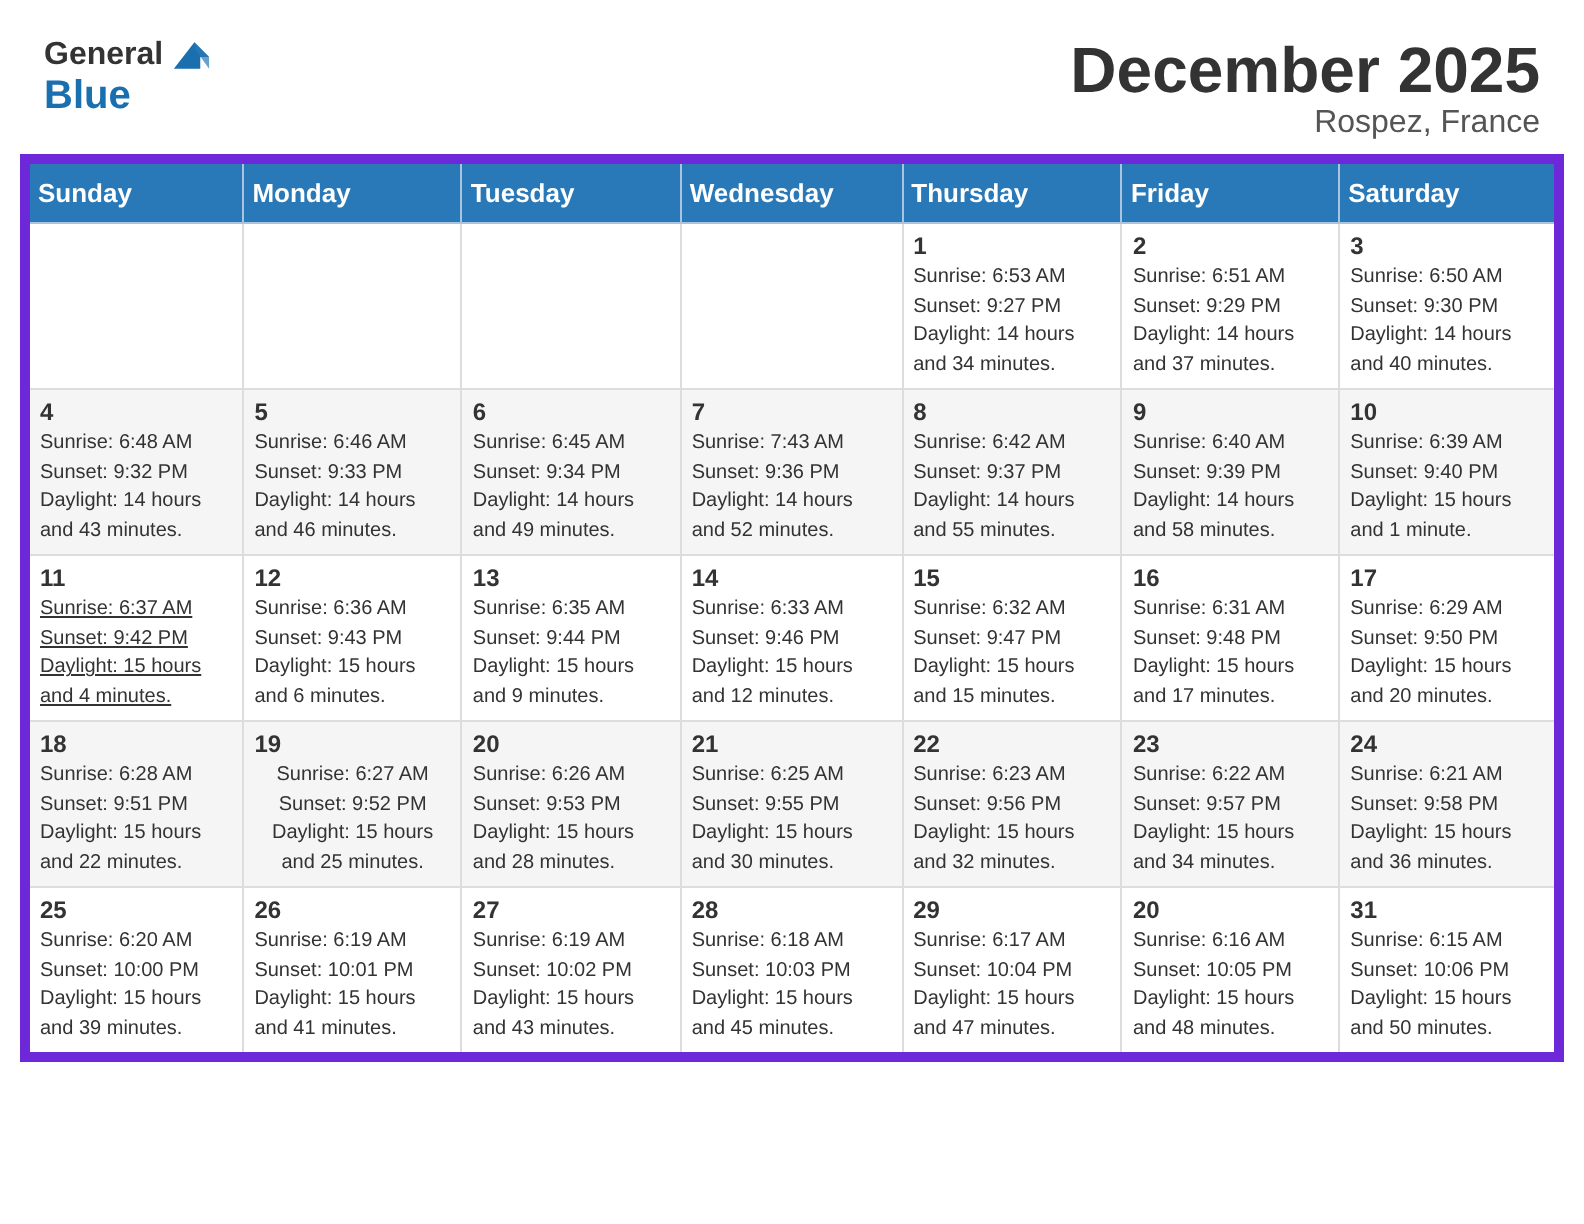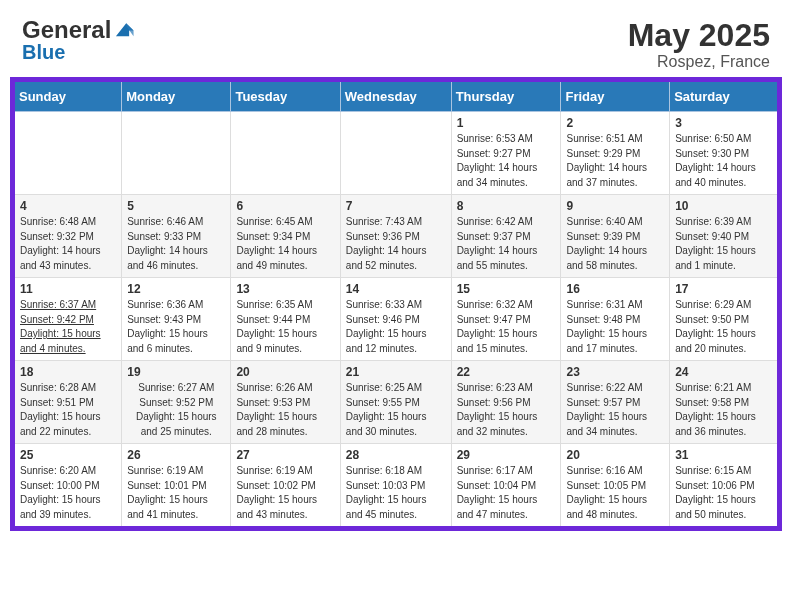--- a/index.html
+++ b/index.html
@@ -10,21 +10,21 @@
       min-height: 612px;
       padding: 10px;
     }
     .header-row {
       display: flex;
       justify-content: space-between;
       align-items: flex-start;
       padding: 8px 12px 4px 12px;
     }
     .logo-text-general {
-      font-size: 24px;
+      font-size: 16px;
       font-weight: bold;
       color: #333;
       line-height: 1;
     }
     .logo-text-blue {
       font-size: 20px;
       font-weight: bold;
       color: #1a6faf;
       line-height: 1;
     }
@@ -120,21 +120,21 @@
       <svg class="logo-icon" viewBox="0 0 30 24" xmlns="http://www.w3.org/2000/svg">
         <polygon points="4,22 18,4 28,14 22,14 22,22" fill="#1a6faf"></polygon>
         <polygon points="18,4 28,14 28,22 18,8" fill="#2979b8" opacity="0.7"></polygon>
       </svg>
     </div>
     <div>
       <span class="logo-text-blue">Blue</span>
     </div>
   </div>
   <div class="title-area">
-    <div class="month-title">May 2025</div>
+    <div class="month-title">December 2025</div>
     <div class="location-title">Rospez, France</div>
   </div>
 </div>
 
 <table class="calendar">
   <thead>
     <tr>
     <th>Sunday</th>
         <th>Monday</th>
         <th>Tuesday</th>

